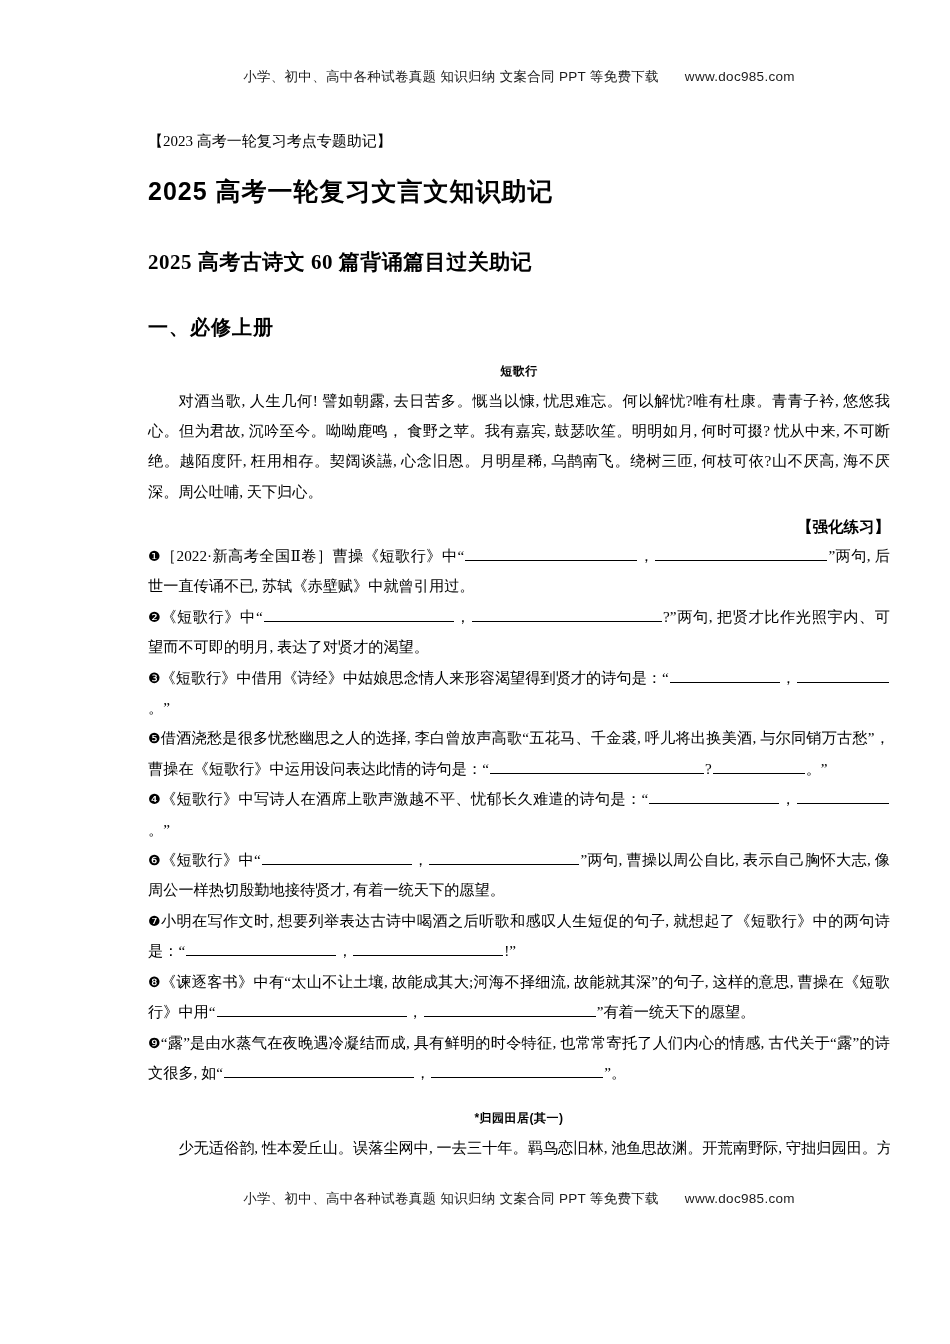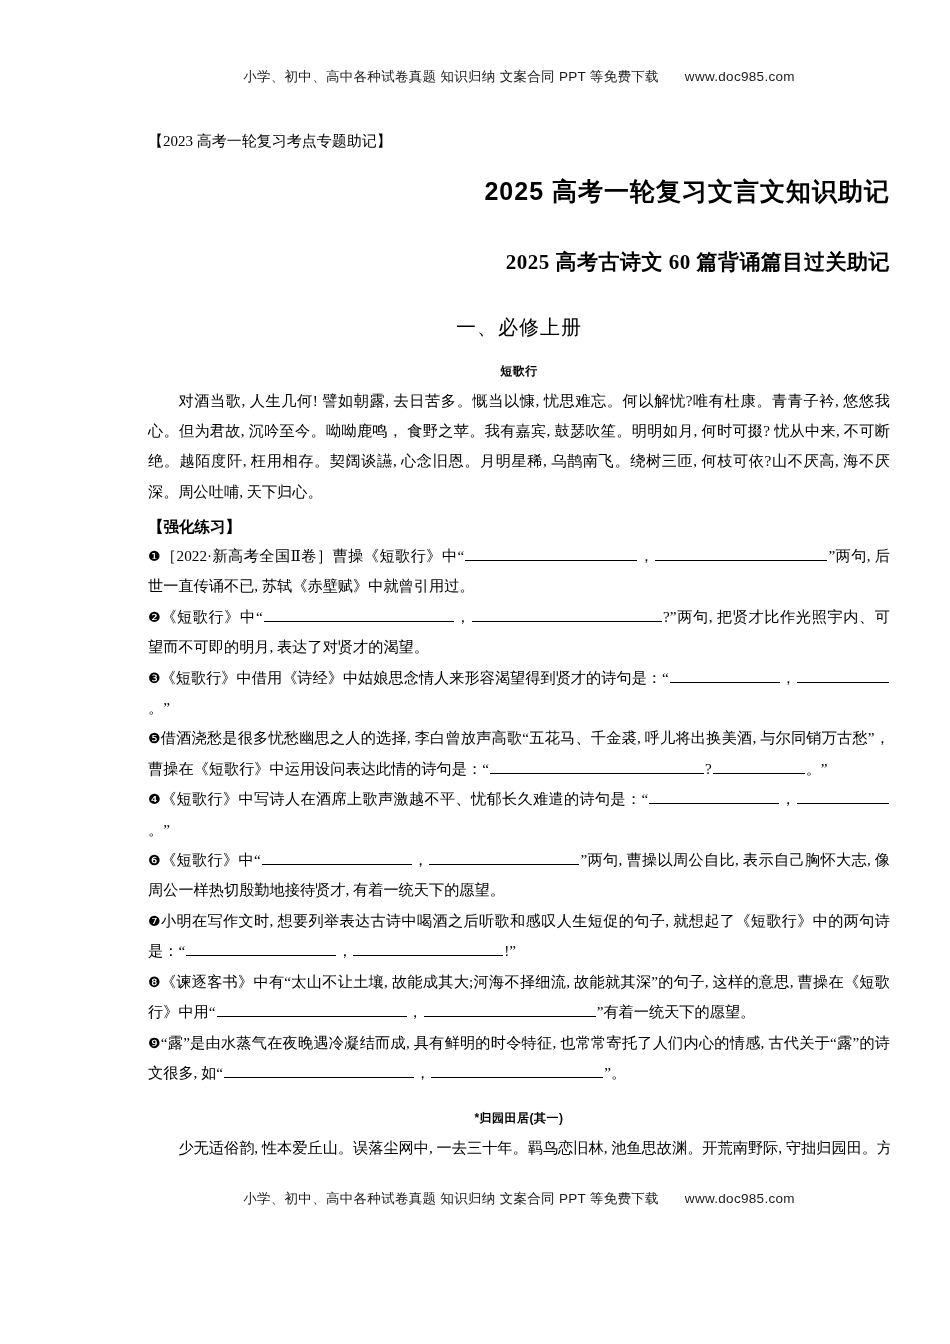--- a/index.html
+++ b/index.html
@@ -54,37 +54,36 @@
     font-family: "Liberation Serif", "DejaVu Serif", serif;
     font-size: 15px;
     line-height: 1.5;
     margin-bottom: 16px;
   }
 
   h1.doc-title {
     font-family: "Liberation Sans", "DejaVu Sans", sans-serif;
     font-weight: bold;
     font-size: 25px;
-    text-align: right;
+    text-align: left;
     margin: 22px 0 0 0;
     letter-spacing: 1px;
   }
   h2.sub-title {
     font-family: "Liberation Serif", "DejaVu Serif", serif;
     font-weight: bold;
     font-size: 21px;
-    text-align: right;
+    text-align: left;
     margin: 40px 0 0 0;
     letter-spacing: 0.5px;
   }
   h3.section-title {
     font-family: "Liberation Sans", "DejaVu Sans", sans-serif;
-    font-weight: normal;
+    font-weight: bold;
     font-size: 20px;
-    text-align: center;
     margin: 38px 0 0 0;
     letter-spacing: 1px;
   }
   h4.poem-title {
     font-family: "Liberation Sans", "DejaVu Sans", sans-serif;
     font-weight: bold;
     font-size: 12px;
     text-align: center;
     margin: 22px 0 6px 0;
     letter-spacing: 0.5px;
@@ -99,20 +98,21 @@
     margin: 2px 0 0 0;
     letter-spacing: 0;
   }
 
   p.practice-label {
     font-family: "Liberation Sans", "DejaVu Sans", sans-serif;
     font-weight: bold;
     font-size: 15.5px;
     margin: 6px 0 0 0;
     line-height: 1.8;
+    text-align: right;
   }
 
   p.q {
     font-size: 15.2px;
     line-height: 2.0;
     margin: 0;
     text-align: justify;
     text-justify: inter-ideograph;
     word-break: break-all;
   }

